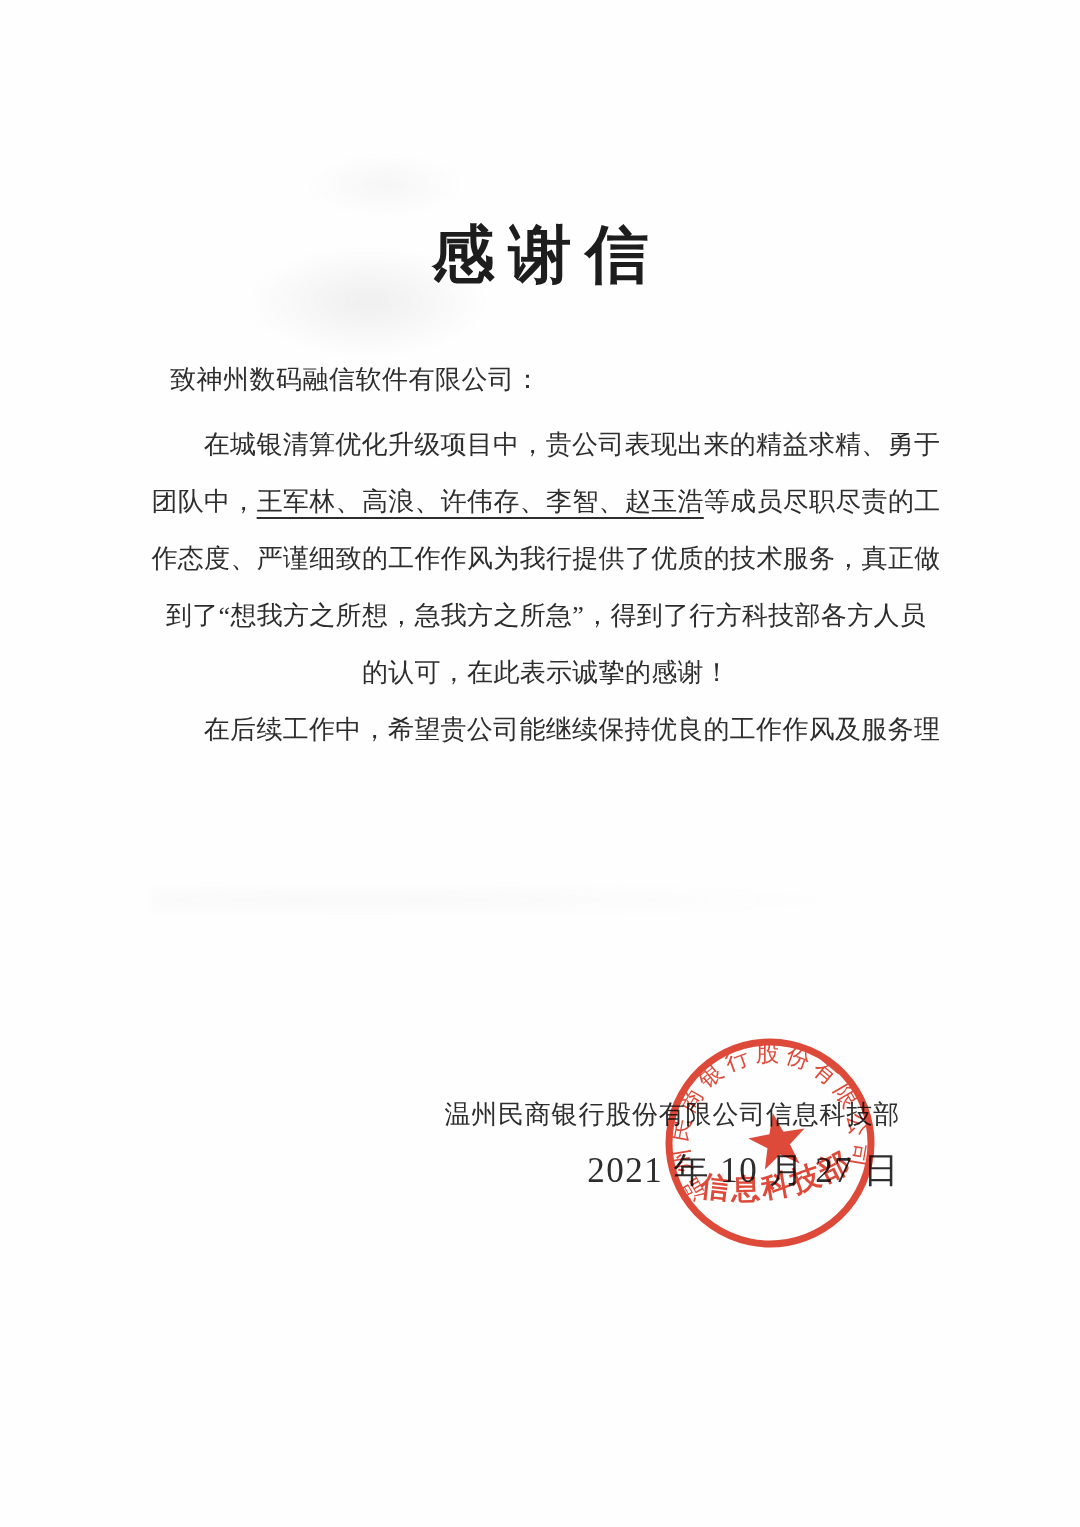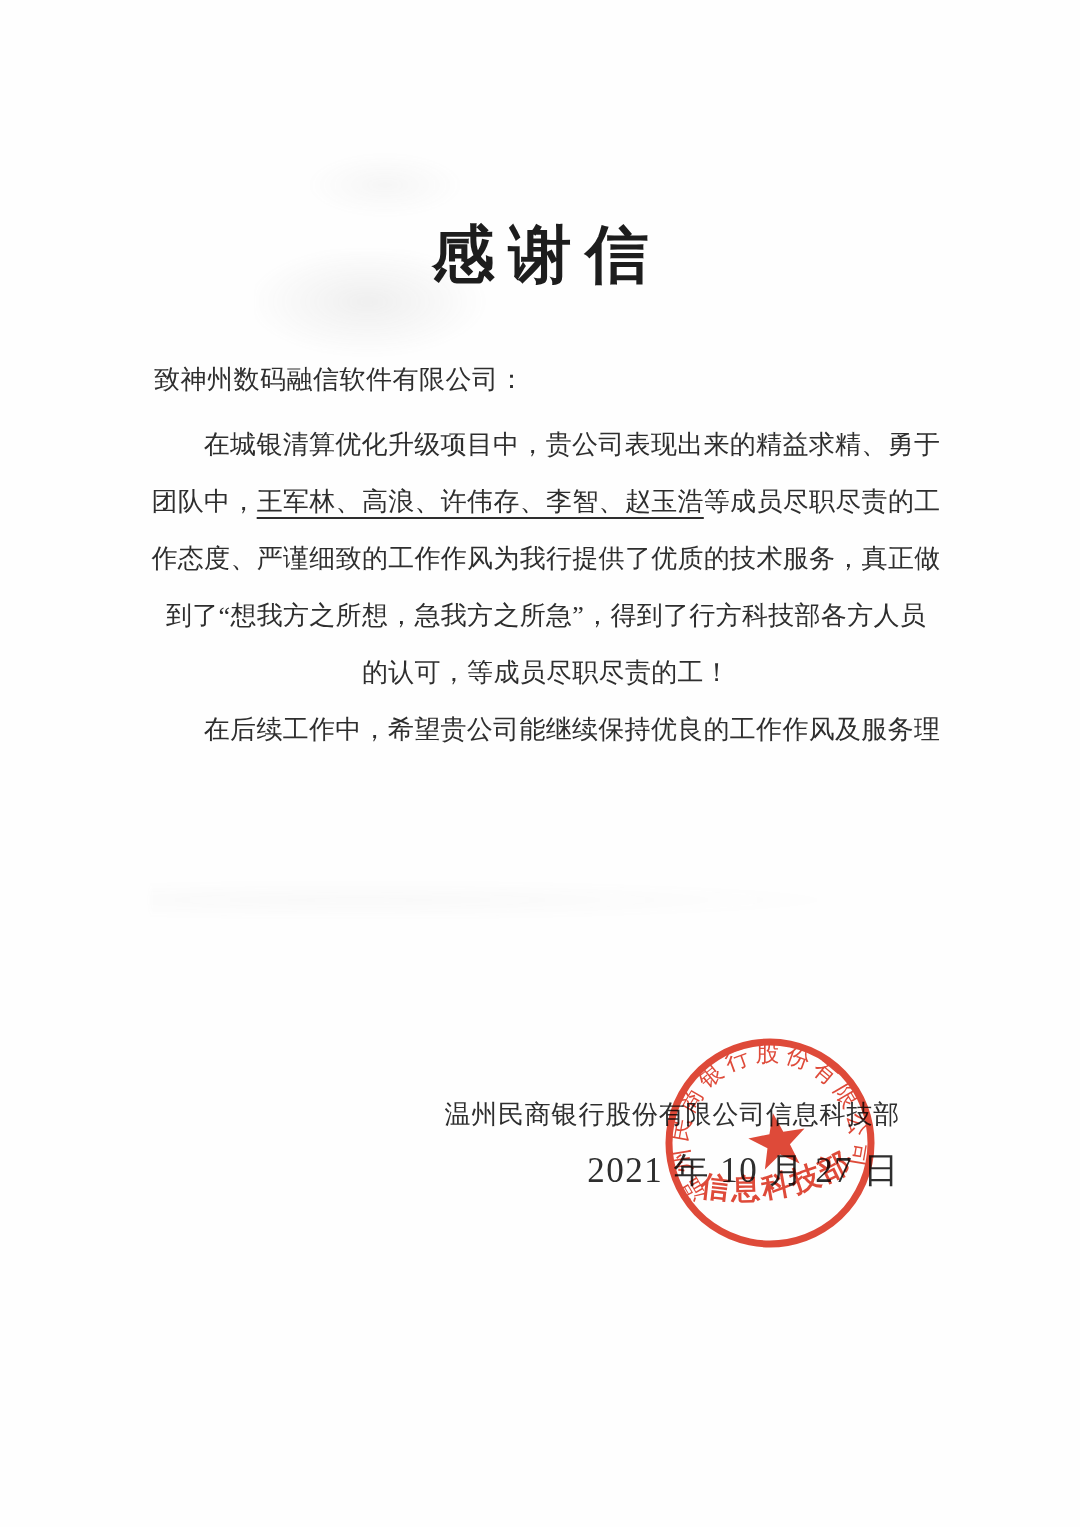--- a/index.html
+++ b/index.html
@@ -45,21 +45,21 @@
     font-family: "Liberation Sans", "DejaVu Sans", sans-serif;
     font-weight: 900;
     font-size: 63px;
     letter-spacing: 14px;
     text-indent: 14px;
     color: #1d1d1d;
   }
 
   .salutation {
     position: absolute;
-    left: 154px;
+    left: 170px;
     top: 351px;
     font-size: 26px;
     line-height: 57px;
     letter-spacing: 0.5px;
   }
 
   .body-block {
     position: absolute;
     left: 150px;
     top: 416px;
@@ -120,21 +120,21 @@
 
   <h1 class="title">感谢信</h1>
 
   <div class="salutation">致神州数码融信软件有限公司：</div>
 
   <div class="body-block">
     <div class="body-line indent">在城银清算优化升级项目中，贵公司表现出来的精益求精、勇于</div>
     <div class="body-line"><span>团队中，</span><span class="names">王军林、高浪、许伟存、李智、赵玉浩</span><span>等成员尽职尽责的工</span></div>
     <div class="body-line">作态度、严谨细致的工作作风为我行提供了优质的技术服务，真正做</div>
     <div class="body-line">到了“想我方之所想，急我方之所急”，得到了行方科技部各方人员</div>
-    <div class="body-line">的认可，等成员尽职尽责的工！</div>
+    <div class="body-line">的认可，在此表示诚挚的感谢！</div>
     <div class="body-line indent">在后续工作中，希望贵公司能继续保持优良的工作作风及服务理</div>
   </div>
 
   <div class="signature">温州民商银行股份有限公司信息科技部</div>
 
   <div class="date">2021 年 10 月 27 日</div>
 
   <svg class="seal" viewBox="-152 -152 304 304" aria-hidden="true">
     <defs>
       <path id="sealRingPath" d="M -71,41 A 82,82 0 1 1 71,41" fill="none"></path>

